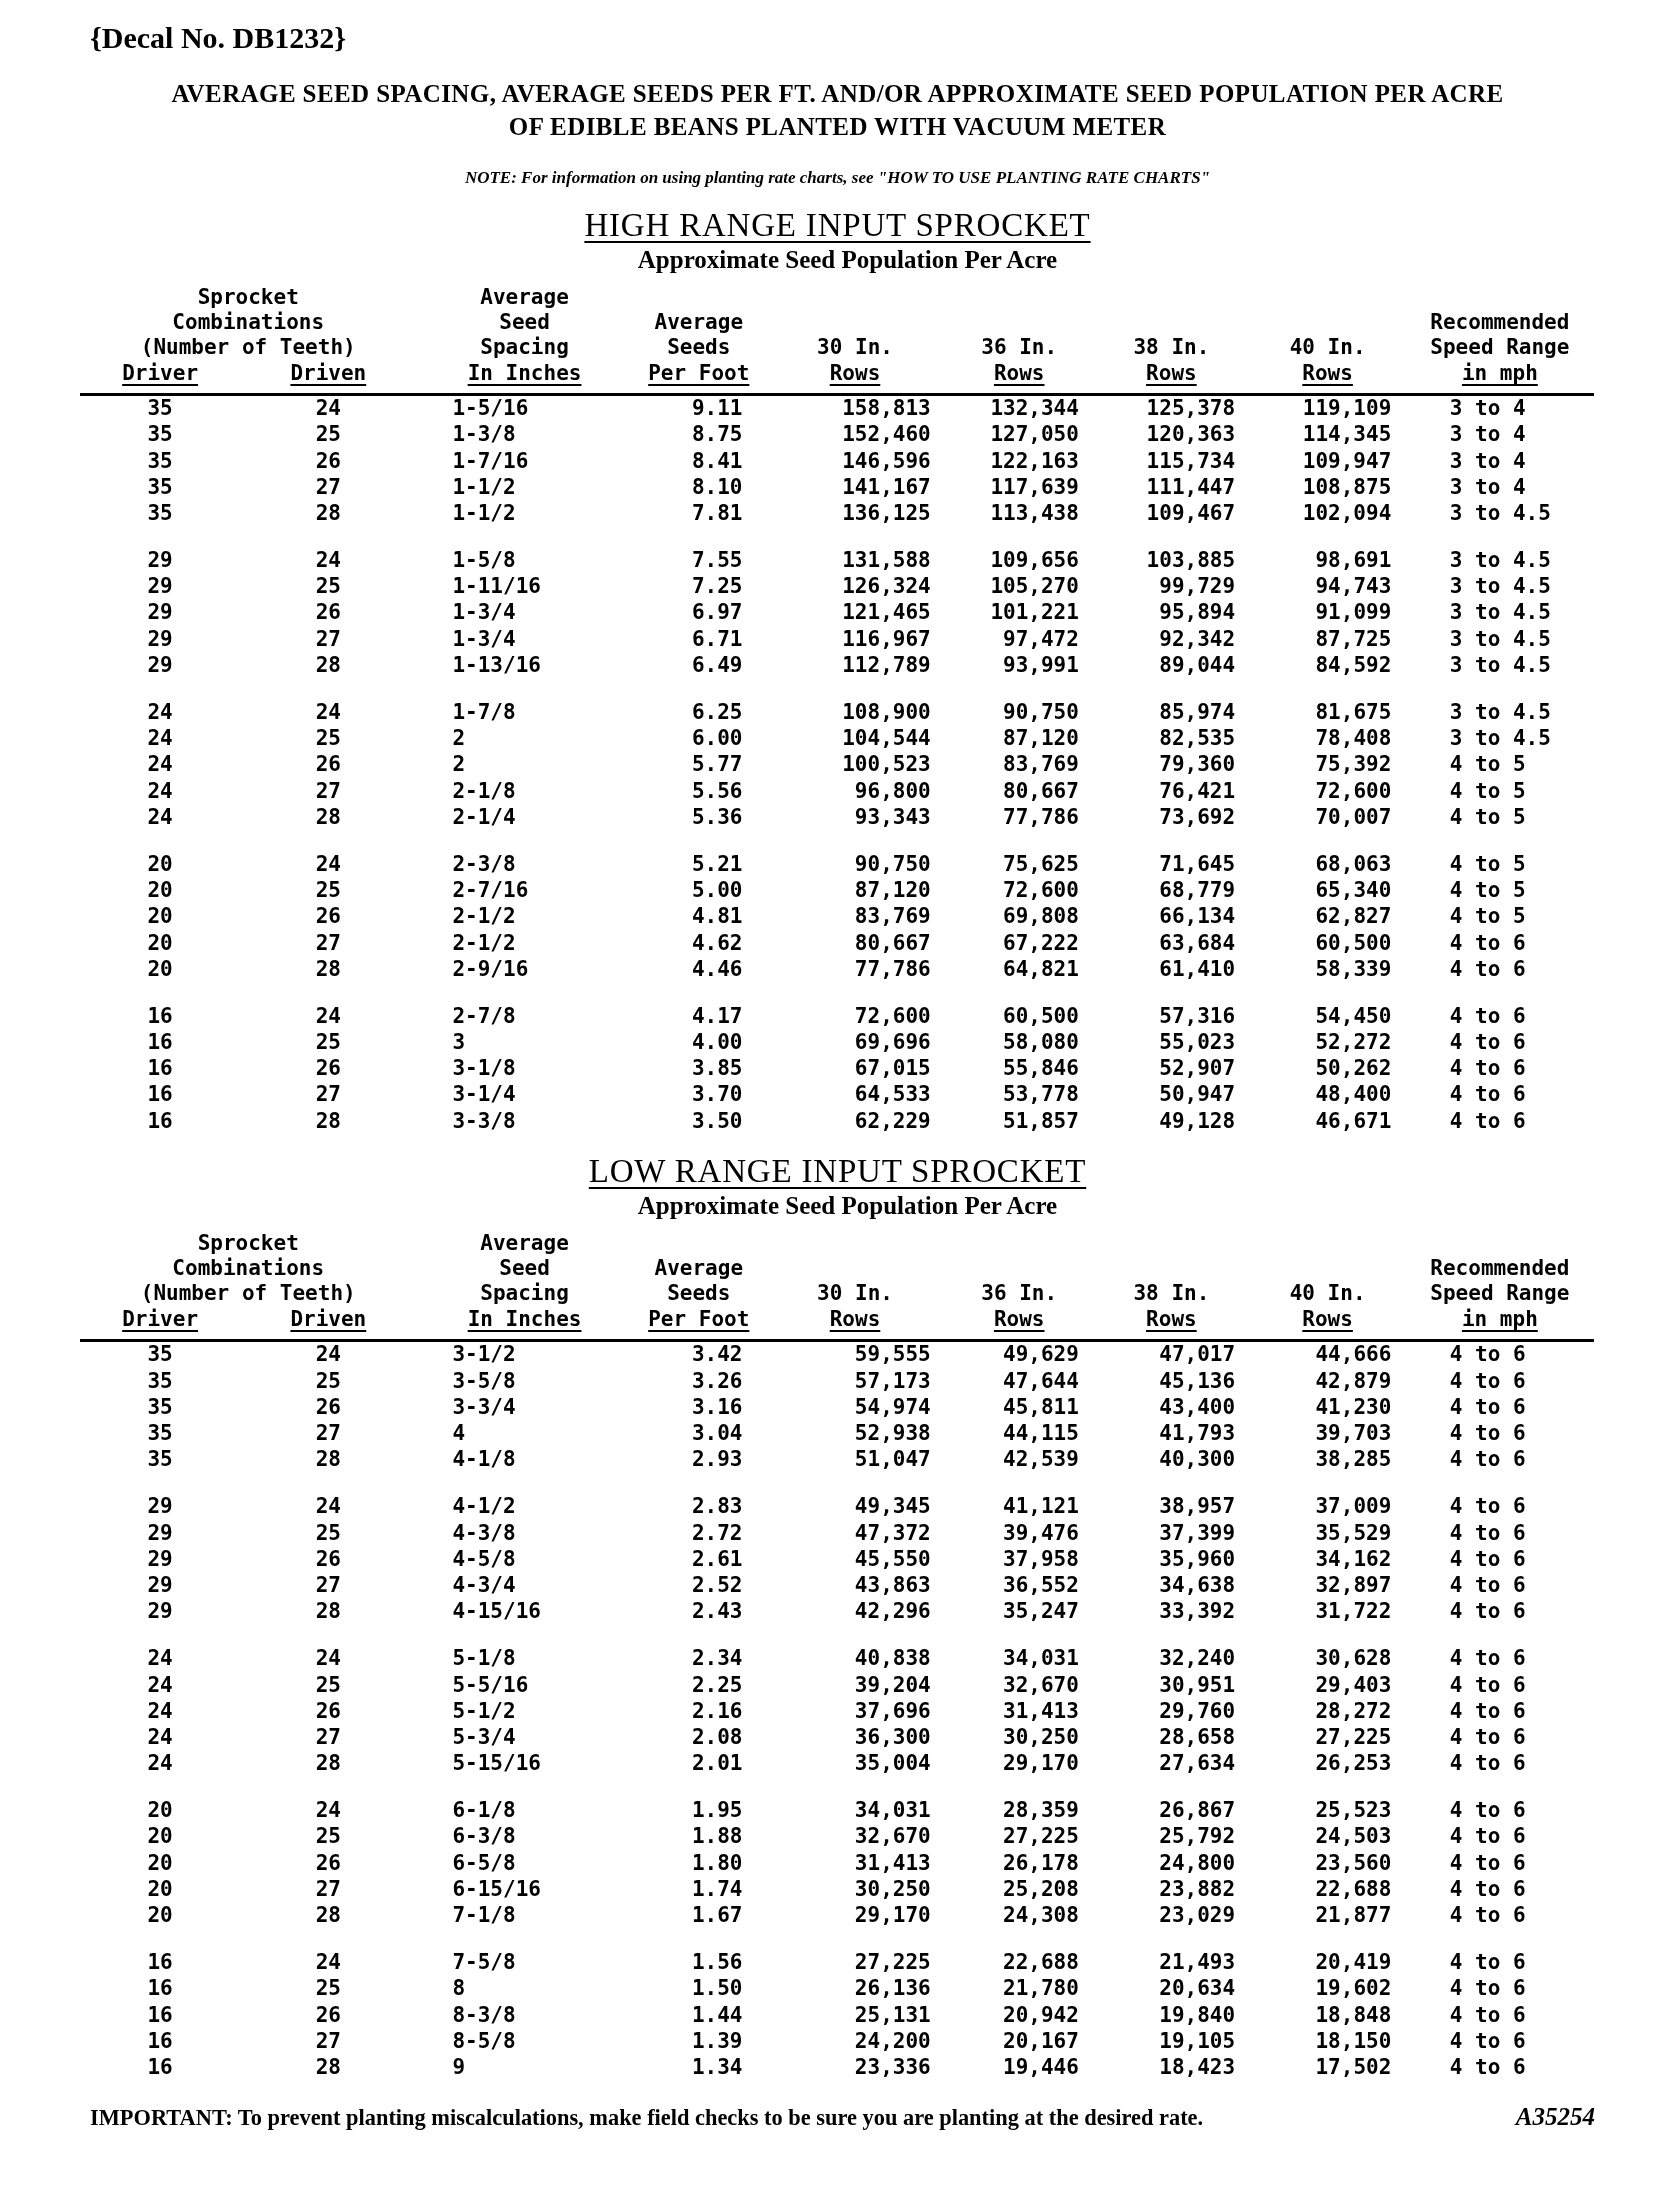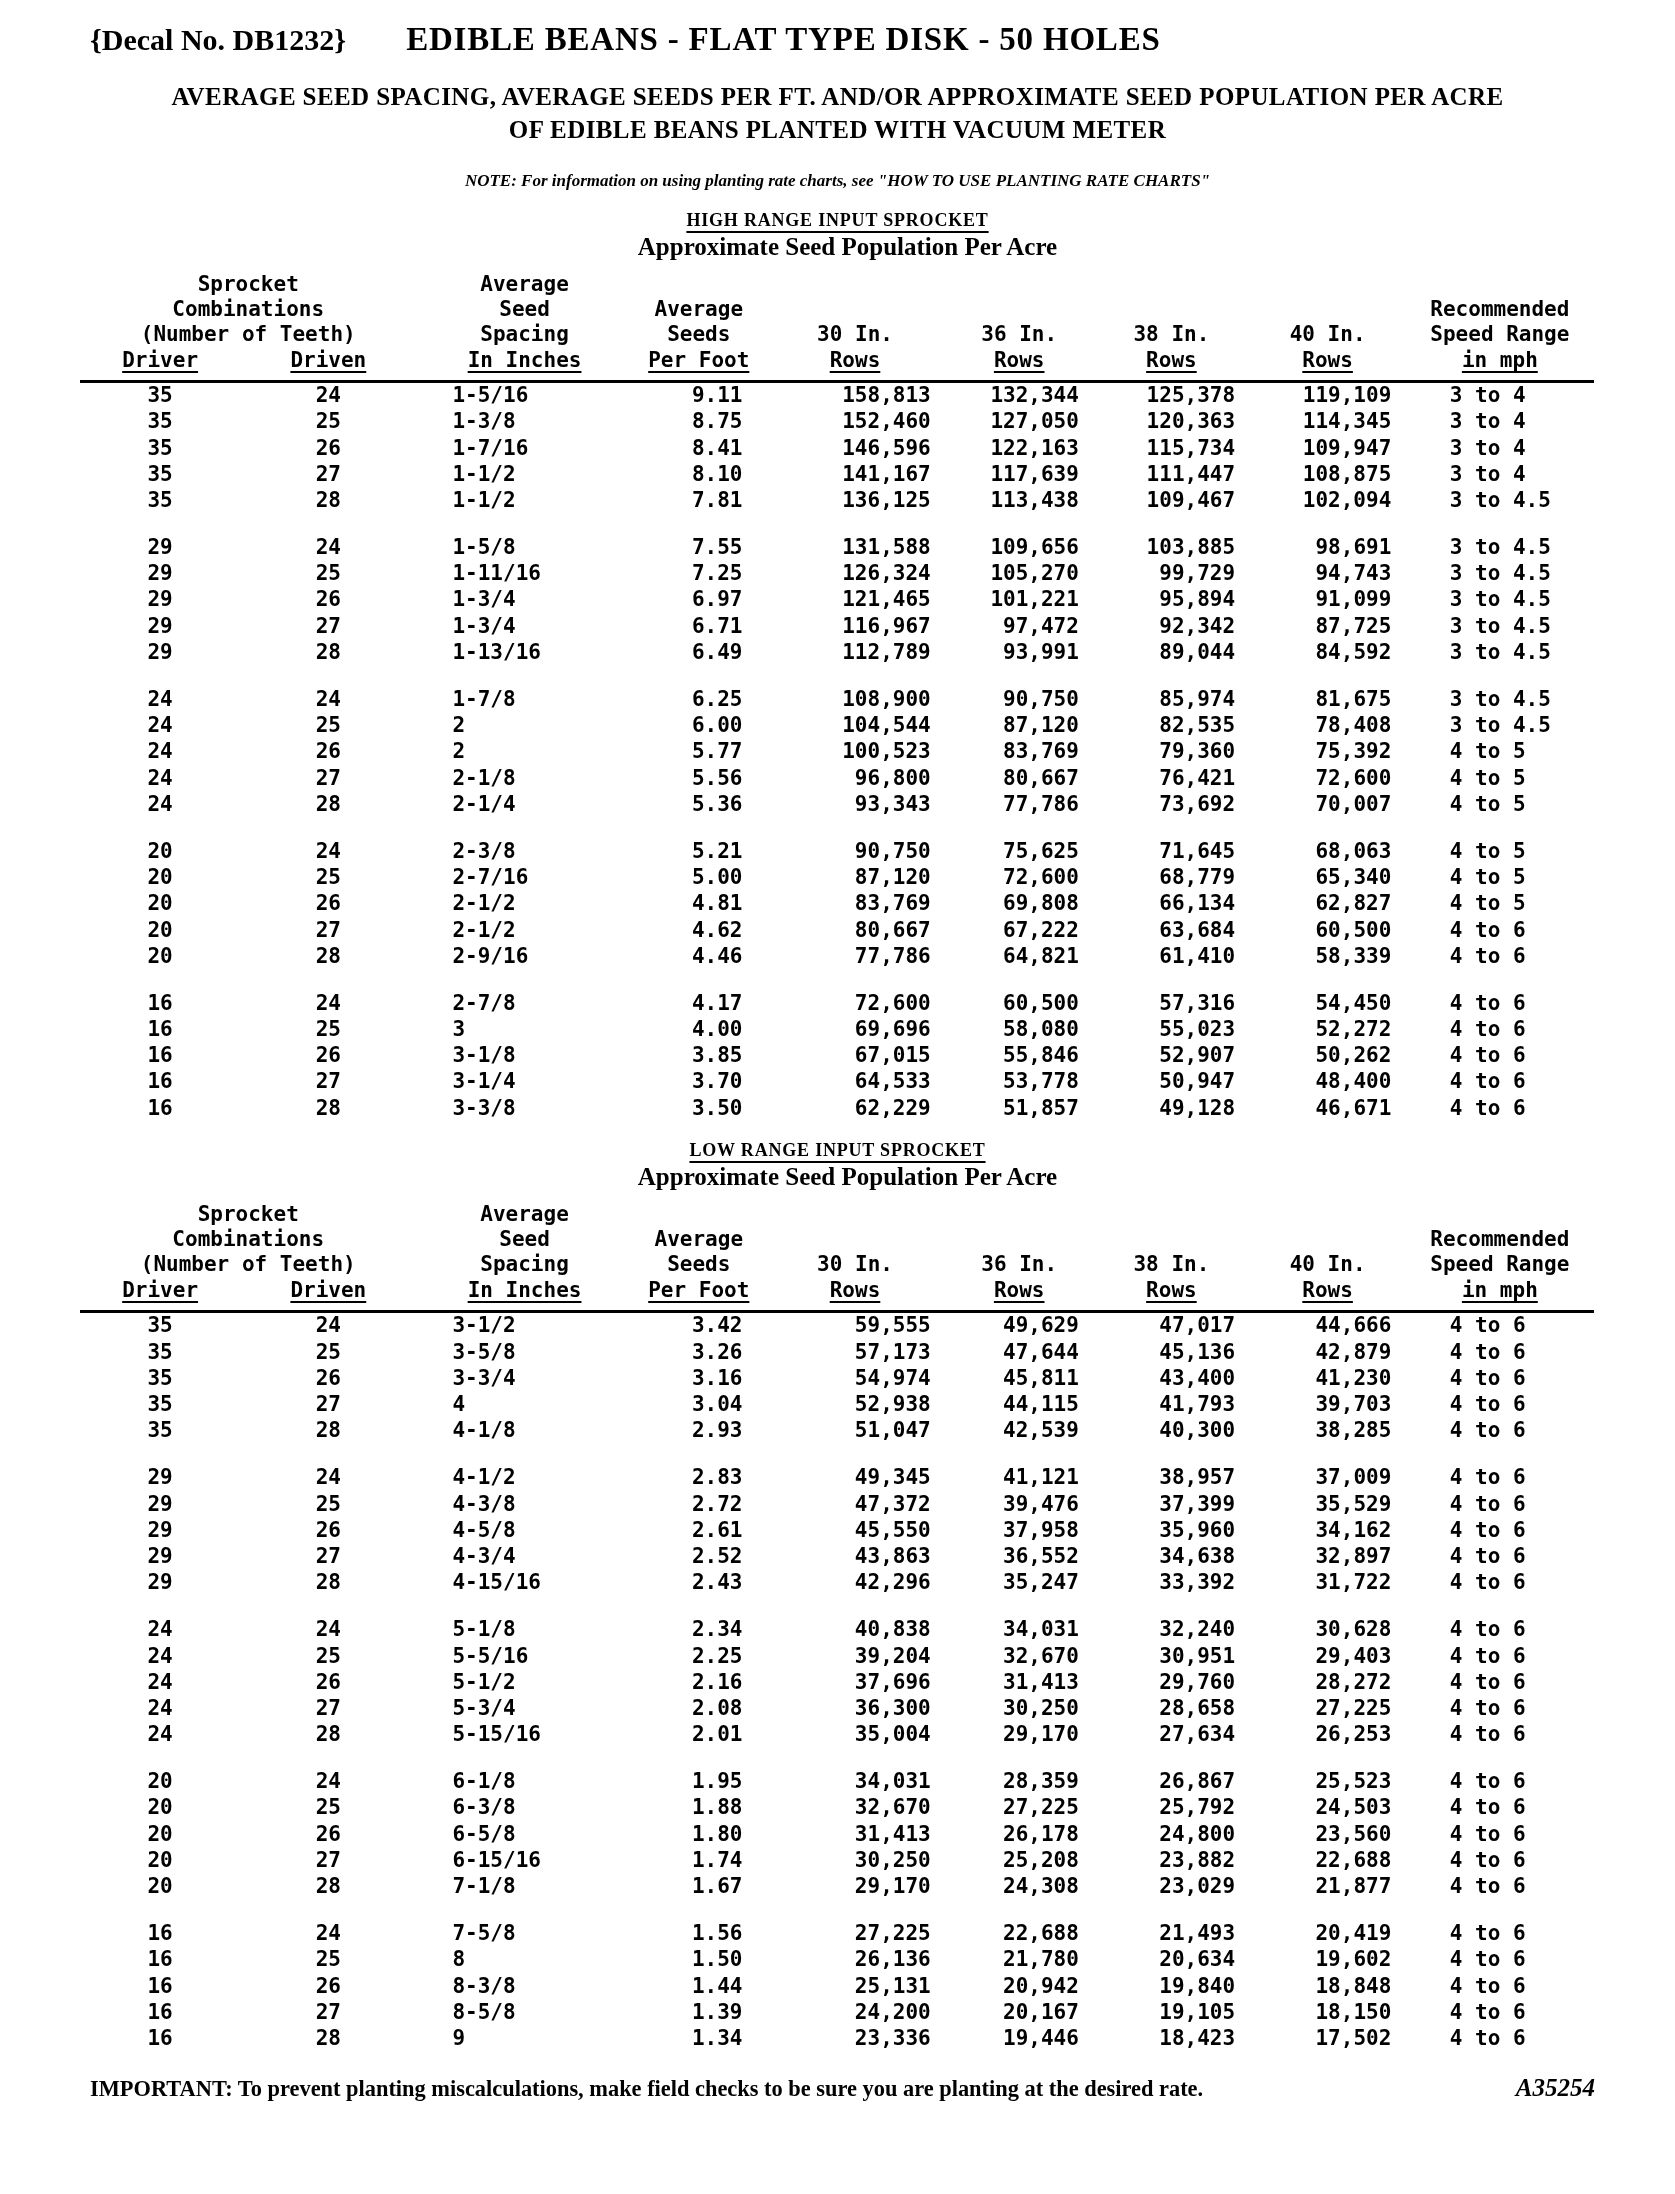--- a/index.html
+++ b/index.html
@@ -38,22 +38,22 @@
     font-family: "Liberation Serif", serif;
     font-style: italic;
     font-weight: bold;
     font-size: 17px;
     margin-top: 25px;
   }
 
   .sec-heading {
     text-align: center;
     font-family: "Liberation Serif", serif;
-    font-weight: bold;
-    font-size: 18px;
+    font-weight: normal;
+    font-size: 33px;
     text-decoration: underline;
     text-underline-offset: 4.8px;
     text-decoration-thickness: 2.4px;
     margin-top: 19px;
     letter-spacing: 0.8px;
   }
   .sec-subheading {
     text-align: center;
     font-family: "Liberation Serif", serif;
     font-weight: bold;
@@ -110,21 +110,20 @@
     font-size: 25px;
   }
 </style>
 </head>
 <body>
 
 <div class="page">
 
   <div class="doc-header">
     <span class="decal">{Decal No. DB1232}</span>
-    <span class="title">EDIBLE BEANS - FLAT TYPE DISK - 50 HOLES</span>
   </div>
 
   <div class="subtitle">
     <div>AVERAGE SEED SPACING, AVERAGE SEEDS PER FT. AND/OR APPROXIMATE SEED POPULATION PER ACRE</div>
     <div>OF EDIBLE BEANS PLANTED WITH VACUUM METER</div>
   </div>
 
   <div class="note">NOTE: For information on using planting rate charts, see "HOW TO USE PLANTING RATE CHARTS"</div>
 
   <section>

